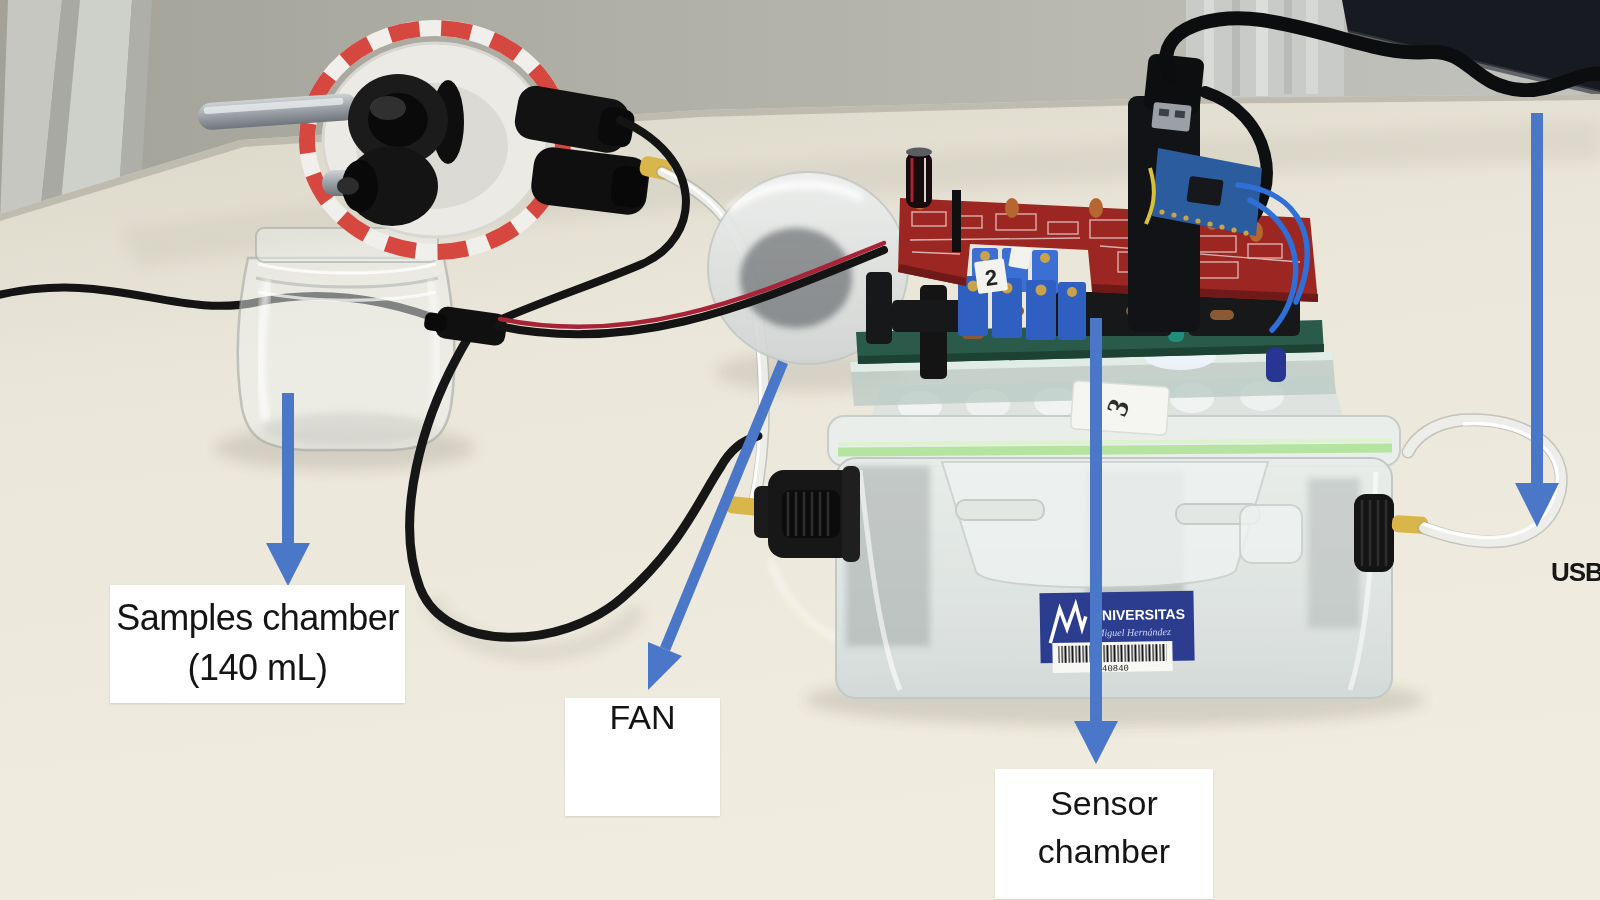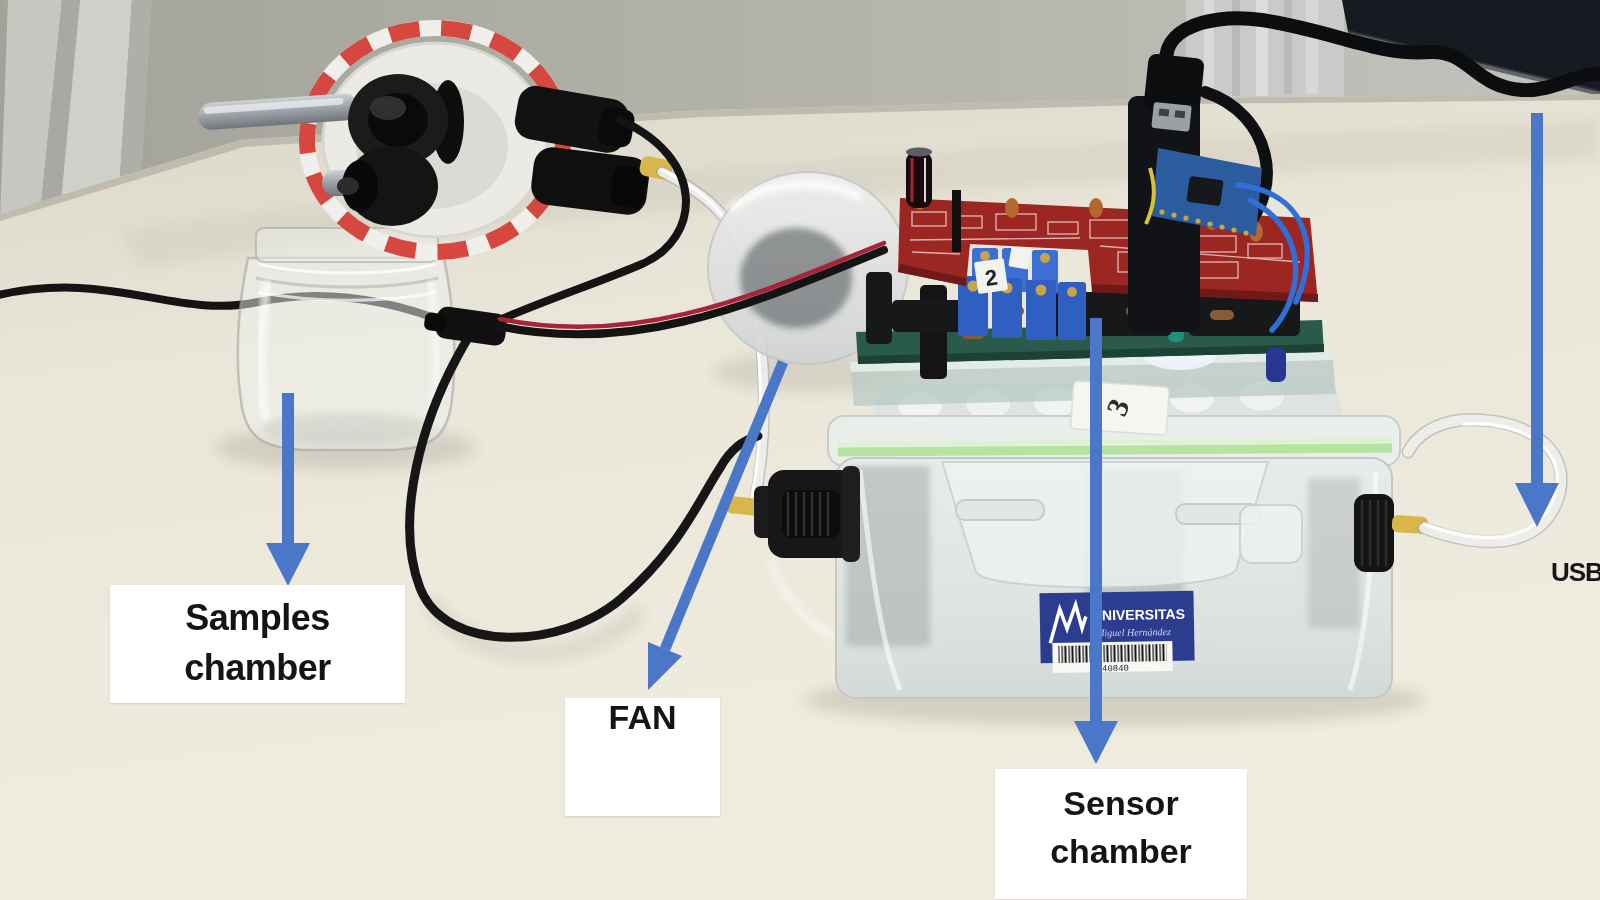--- a/index.html
+++ b/index.html
@@ -3,27 +3,27 @@
 <meta charset="utf-8">
 <style>
   html,body{margin:0;padding:0;background:#777;}
   .stage{
     position:relative;width:1600px;height:900px;overflow:hidden;
     font-family:"Liberation Sans",sans-serif;background:#e9e5d8;
   }
   .scene-svg{position:absolute;inset:0;}
   .label-box{
     position:absolute;background:#ffffff;color:#141414;
-    font-weight:bold;text-align:center;
+    font-weight:normal;text-align:center;
     box-shadow:0 1px 2px rgba(0,0,0,0.12);
   }
   .label-line{display:block;}
   #samples-label{left:110px;top:585px;width:295px;height:110px;font-size:36px;line-height:50px;padding-top:8px;letter-spacing:-0.5px;}
   #fan-label{left:565px;top:698px;width:155px;height:118px;font-size:34px;display:flex;align-items:flex-start;justify-content:center;}
-  #sensor-label{left:995px;top:769px;width:252px;height:120px;font-size:34px;line-height:48px;padding-top:10px;text-align:center;}
+  #sensor-label{left:995px;top:769px;width:218px;height:120px;font-size:34px;line-height:48px;padding-top:10px;text-align:center;}
   #usb-label{left:1551px;top:557px;font-size:26px;font-weight:bold;color:#161616;letter-spacing:-1px;background:transparent;box-shadow:none;}
 </style>
 </head>
 <body>
 
 <div class="stage">
 
 <svg class="scene-svg" viewBox="0 0 1600 900">
   <defs>
     <linearGradient id="wallGrad" x1="0" y1="0" x2="1" y2="0">
@@ -385,20 +385,21 @@
     </g>
     <g>
       <rect x="1531" y="113" width="12" height="370"></rect>
       <polygon points="1537,527 1515,483 1559,483"></polygon>
     </g>
   </g>
 </svg>
 
 <div class="label-box" id="samples-label">
   <span class="label-line">Samples chamber</span>
+  <span class="label-line">(140 mL)</span>
 </div>
 
 <div class="label-box" id="fan-label">
   <span>FAN</span>
 </div>
 
 <div class="label-box" id="sensor-label">
   <span class="label-line">Sensor</span>
   <span class="label-line">chamber</span>
 </div>

